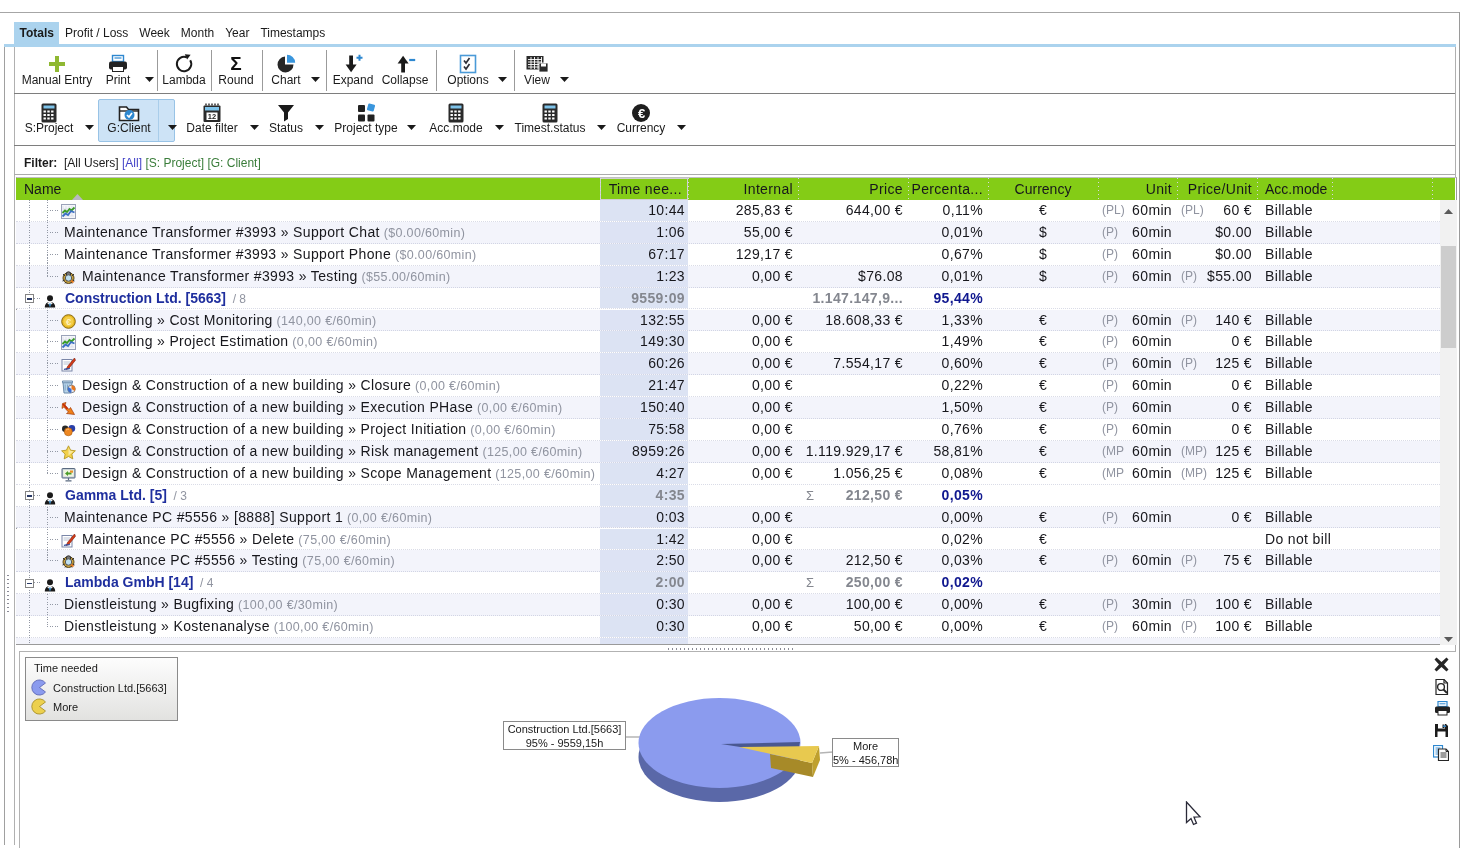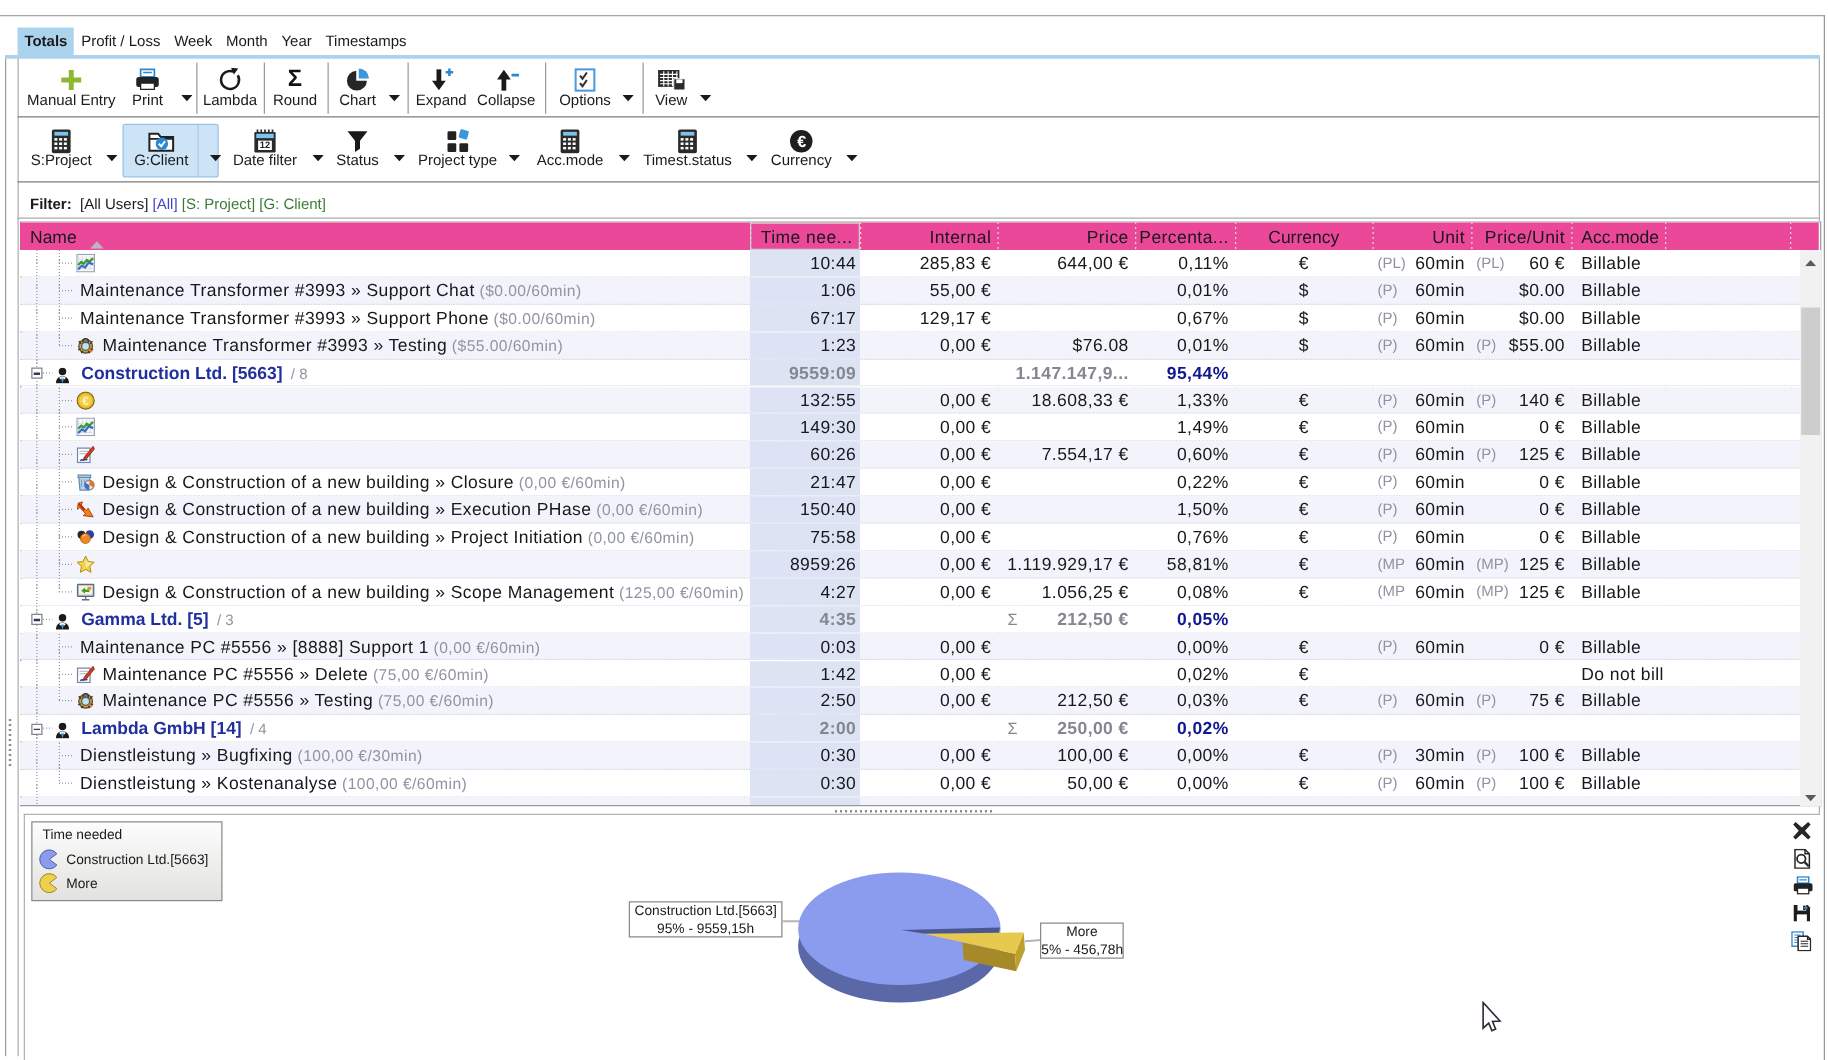--- a/index.html
+++ b/index.html
@@ -218,21 +218,21 @@
     </svg></div>
 <div class="tbar" style="left:168px;top:116px"><svg width="9" height="5" viewBox="0 0 9 5">
       <path d="M0 0 h9 l-4.5 5 Z" fill="#1a1a1a"></path>
     </svg></div>
 <div class="abs" style="left:14px;top:145px;width:1441px;height:1px;background:#7e7e7e"></div>
 
 <div class="abs" style="left:24px;top:156px;font-size:12px;color:#1a1a1a"><b>Filter:</b>&nbsp; [All Users] <span style="color:#4343c8">[All]</span> <span style="color:#3a7d3a">[S: Project] [G: Client]</span></div>
 <div class="abs" style="left:14px;top:174px;width:1441px;height:1px;background:#ababab"></div>
 
 <div class="abs" style="left:16px;top:177px;width:1441px;height:468px;border:1px solid #9a9a9a;border-top:1px solid #c0c0c0;background:#fff"></div>
-<div class="abs" style="left:16px;top:178px;width:1439px;height:22px;background:#ec4899;position:relative">
+<div class="abs" style="left:16px;top:178px;width:1439px;height:22px;background:#84cc16;position:relative">
     <div class="hc" style="left:8px;text-align:left">Name</div>
     <div style="position:absolute;left:56px;top:8px"><svg width="11" height="6" viewBox="0 0 11 6">
         <path d="M5.5 0 L11 6 H0 Z" fill="#b8b8c0"></path>
       </svg></div>
     <div class="hcell" style="left:584px;width:88px;border:1px solid #cfcfcf"></div>
     <div class="hc rt" style="left:584px;width:82px">Time nee...</div>
     <div class="hc rt" style="left:672px;width:105px">Internal</div>
     <div class="hc rt" style="left:782px;width:105px">Price</div>
     <div class="hc rt" style="left:892px;width:75px">Percenta...</div>
     <div class="hc ct" style="left:972px;width:110px">Currency</div>
@@ -336,40 +336,42 @@
     <div class="cell rt nb" style="left:892px;width:75px">95,44%</div>
   </div>
 <div class="row" style="top:309.5px;background:#f3f4fb">
     <div class="cell" style="left:584px;width:88px;height:100%;background:#dde3f4"></div>
     <div class="hdots" style="left:31px;top:10px;width:11px"></div>
     <div class="cell" style="left:45px;top:3px"><svg width="15" height="15" viewBox="0 0 15 15" xmlns="http://www.w3.org/2000/svg">
         <circle cx="7.5" cy="7.5" r="6.8" fill="#e8b820" stroke="#8a6a10"></circle>
         <circle cx="7.5" cy="7.5" r="5" fill="#f4cf4a"></circle>
         <text x="7.5" y="11" font-family="Liberation Sans" font-size="9.5" font-weight="bold" fill="#fdf0c0" text-anchor="middle">€</text>
       </svg></div>
+    <div class="cell nm" style="left:66px;top:0">Controlling » Cost Monitoring<span class="pr"> (140,00 €/60min)</span></div>
     <div class="cell rt" style="left:584px;width:85px">132:55</div>
     <div class="cell rt" style="left:672px;width:105px">0,00 €</div>
     <div class="cell rt" style="left:782px;width:105px">18.608,33 €</div>
     <div class="cell rt" style="left:892px;width:75px">1,33%</div>
     <div class="cell ct" style="left:972px;width:110px">€</div>
     <div class="cell gy" style="left:1086px">(P)</div>
     <div class="cell rt" style="left:1082px;width:74px">60min</div>
     <div class="cell gy" style="left:1165px">(P)</div>
     <div class="cell rt" style="left:1161px;width:75px">140 €</div>
     <div class="cell nm" style="left:1249px">Billable</div>
   </div>
 <div class="row" style="top:331.4px;background:#fff">
     <div class="cell" style="left:584px;width:88px;height:100%;background:#dce3f3"></div>
     <div class="hdots" style="left:31px;top:10px;width:11px"></div>
     <div class="cell" style="left:45px;top:3px"><svg width="15" height="15" viewBox="0 0 15 15" xmlns="http://www.w3.org/2000/svg">
         <rect x="0.5" y="0.5" width="14" height="14" fill="#f4f6fa" stroke="#9aa2b8"></rect>
         <path d="M2 12 V2 M2 12 H13 M5 12 V2 M8 12 V2 M11 12 V2 M2 5 H13 M2 8 H13" stroke="#d5d9e4" stroke-width="0.7" fill="none"></path>
         <path d="M1.5 9 L4 6.5 L6 8 L8.5 5 L10.5 6.5 L13.5 3.5" stroke="#3a9c28" stroke-width="1.8" fill="none"></path>
         <path d="M1.5 12.5 L4.5 9.5 L7 11 L10 7 L13.5 8.5" stroke="#3a6fc4" stroke-width="1.8" fill="none"></path>
       </svg></div>
+    <div class="cell nm" style="left:66px;top:0">Controlling » Project Estimation<span class="pr"> (0,00 €/60min)</span></div>
     <div class="cell rt" style="left:584px;width:85px">149:30</div>
     <div class="cell rt" style="left:672px;width:105px">0,00 €</div>
     <div class="cell rt" style="left:892px;width:75px">1,49%</div>
     <div class="cell ct" style="left:972px;width:110px">€</div>
     <div class="cell gy" style="left:1086px">(P)</div>
     <div class="cell rt" style="left:1082px;width:74px">60min</div>
     <div class="cell rt" style="left:1161px;width:75px">0 €</div>
     <div class="cell nm" style="left:1249px">Billable</div>
   </div>
 <div class="row" style="top:353.29999999999995px;background:#f3f4fb">
@@ -449,20 +451,21 @@
     <div class="cell rt" style="left:1161px;width:75px">0 €</div>
     <div class="cell nm" style="left:1249px">Billable</div>
   </div>
 <div class="row" style="top:440.9px;background:#f3f4fb">
     <div class="cell" style="left:584px;width:88px;height:100%;background:#dde3f4"></div>
     <div class="hdots" style="left:31px;top:10px;width:11px"></div>
     <div class="cell" style="left:45px;top:3px"><svg width="15" height="15" viewBox="0 0 15 15" xmlns="http://www.w3.org/2000/svg">
         <path d="M7.5 0.8 L9.6 5.2 L14.4 5.8 L10.9 9.1 L11.8 13.9 L7.5 11.5 L3.2 13.9 L4.1 9.1 L0.6 5.8 L5.4 5.2 Z" fill="#f2d04a" stroke="#b09018" stroke-width="0.8"></path>
         <path d="M7.5 2.5 L9 5.8 L12.5 6.2 L7.5 10.5 Z" fill="#f8e8a0"></path>
       </svg></div>
+    <div class="cell nm" style="left:66px;top:0">Design &amp; Construction of a new building » Risk management<span class="pr"> (125,00 €/60min)</span></div>
     <div class="cell rt" style="left:584px;width:85px">8959:26</div>
     <div class="cell rt" style="left:672px;width:105px">0,00 €</div>
     <div class="cell rt" style="left:782px;width:105px">1.119.929,17 €</div>
     <div class="cell rt" style="left:892px;width:75px">58,81%</div>
     <div class="cell ct" style="left:972px;width:110px">€</div>
     <div class="cell gy" style="left:1086px">(MP</div>
     <div class="cell rt" style="left:1082px;width:74px">60min</div>
     <div class="cell gy" style="left:1165px">(MP)</div>
     <div class="cell rt" style="left:1161px;width:75px">125 €</div>
     <div class="cell nm" style="left:1249px">Billable</div>

